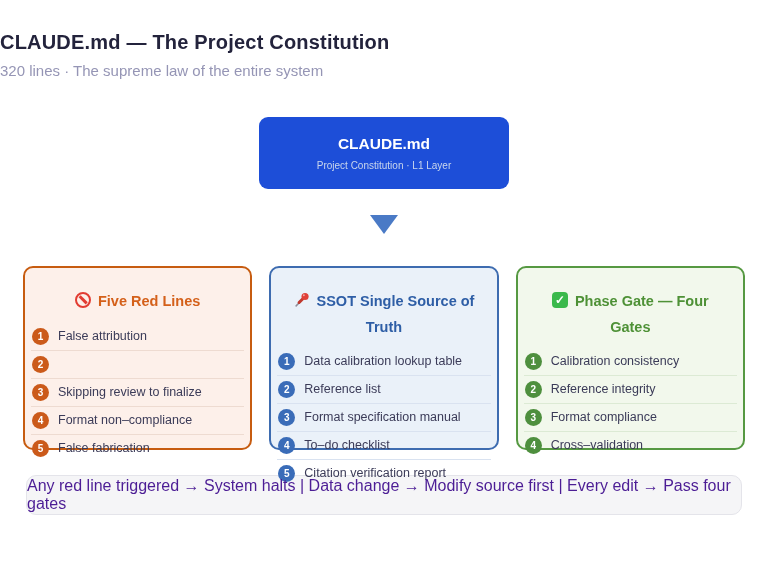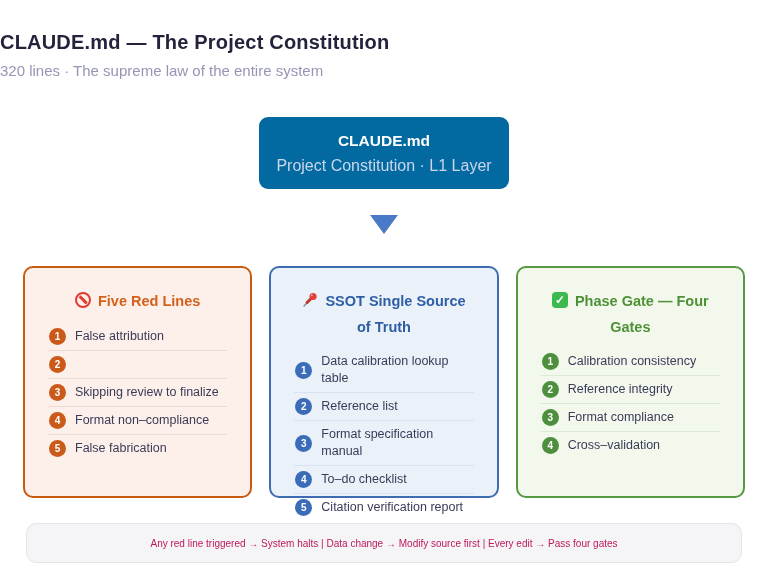--- a/index.html
+++ b/index.html
@@ -24,39 +24,39 @@
   
   .root-node {
     width: 250px; height: 72px;
     margin: 38px auto 0;
     border-radius: 9px;
     background: #2d5796;
     display: flex; flex-direction: column;
     align-items: center; justify-content: center;
   }
   .root-title { color: #ffffff; font-size: 15.5px; font-weight: 700; }
-  .root-subtitle { color: #c9d6ec; font-size: 16px; margin-top: 7px; }
+  .root-subtitle { color: #c9d6ec; font-size: 10px; margin-top: 7px; }
 
   
   .flow-arrow {
     width: 0; height: 0;
     border-left: 14px solid transparent;
     border-right: 14px solid transparent;
     border-top: 19px solid #4a7ac6;
     margin: 26px auto 0;
   }
 
   
   .panels { display: flex; gap: 17px; margin: 32px 23px 0; }
   .panel {
-    flex: 1; height: 232px; box-sizing: border-box;
+    flex: 1; height: 184px; box-sizing: border-box;
     border: 2px solid var(--border, #ccc);
     background: var(--bg, #f8f8f8);
     border-radius: 10px;
-    padding: 15px 23px 0;
+    padding: 15px 6px 0;
   }
   .panel-title {
     text-align: center;
     font-size: 14.5px; font-weight: 700;
     color: var(--accent, #333);
     line-height: 25px;
     max-width: 196px;
     margin: 5px auto 9px;
   }
   .panel-title .ttl-text { vertical-align: middle; }
@@ -99,31 +99,31 @@
   }
 
   
   .footer {
     margin: 25px 26px 0; height: 40px; box-sizing: border-box;
     background: #f5f5f7;
     border: 1px solid #e4e4ea;
     border-radius: 10px;
     display: flex; align-items: center; justify-content: center;
   }
-  .footer-text { font-size: 10px; color: #be185d; }
+  .footer-text { font-size: 16px; color: #4c1d95; }
 </style>
 </head>
 <body>
 
 <div class="header">
   <div class="page-title">CLAUDE.md — The Project Constitution</div>
   <div class="page-subtitle">320 lines · The supreme law of the entire system</div>
 </div>
 
-<div class="root-node" style="background: #0369a1;">
+<div class="root-node" style="background: #1d4ed8;">
   <div class="root-title">CLAUDE.md</div>
   <div class="root-subtitle">Project Constitution · L1 Layer</div>
 </div>
 
 <div class="flow-arrow" style="border-top-color: rgb(74, 122, 198);"></div>
 
 <div class="panels">
 
   <div class="panel" style="--accent: #d4601a; --border: #c75c10; --bg: #fdf0ea; --badge: #cb5a1a; --divider: #eedbd1;">
     <div class="panel-title">

